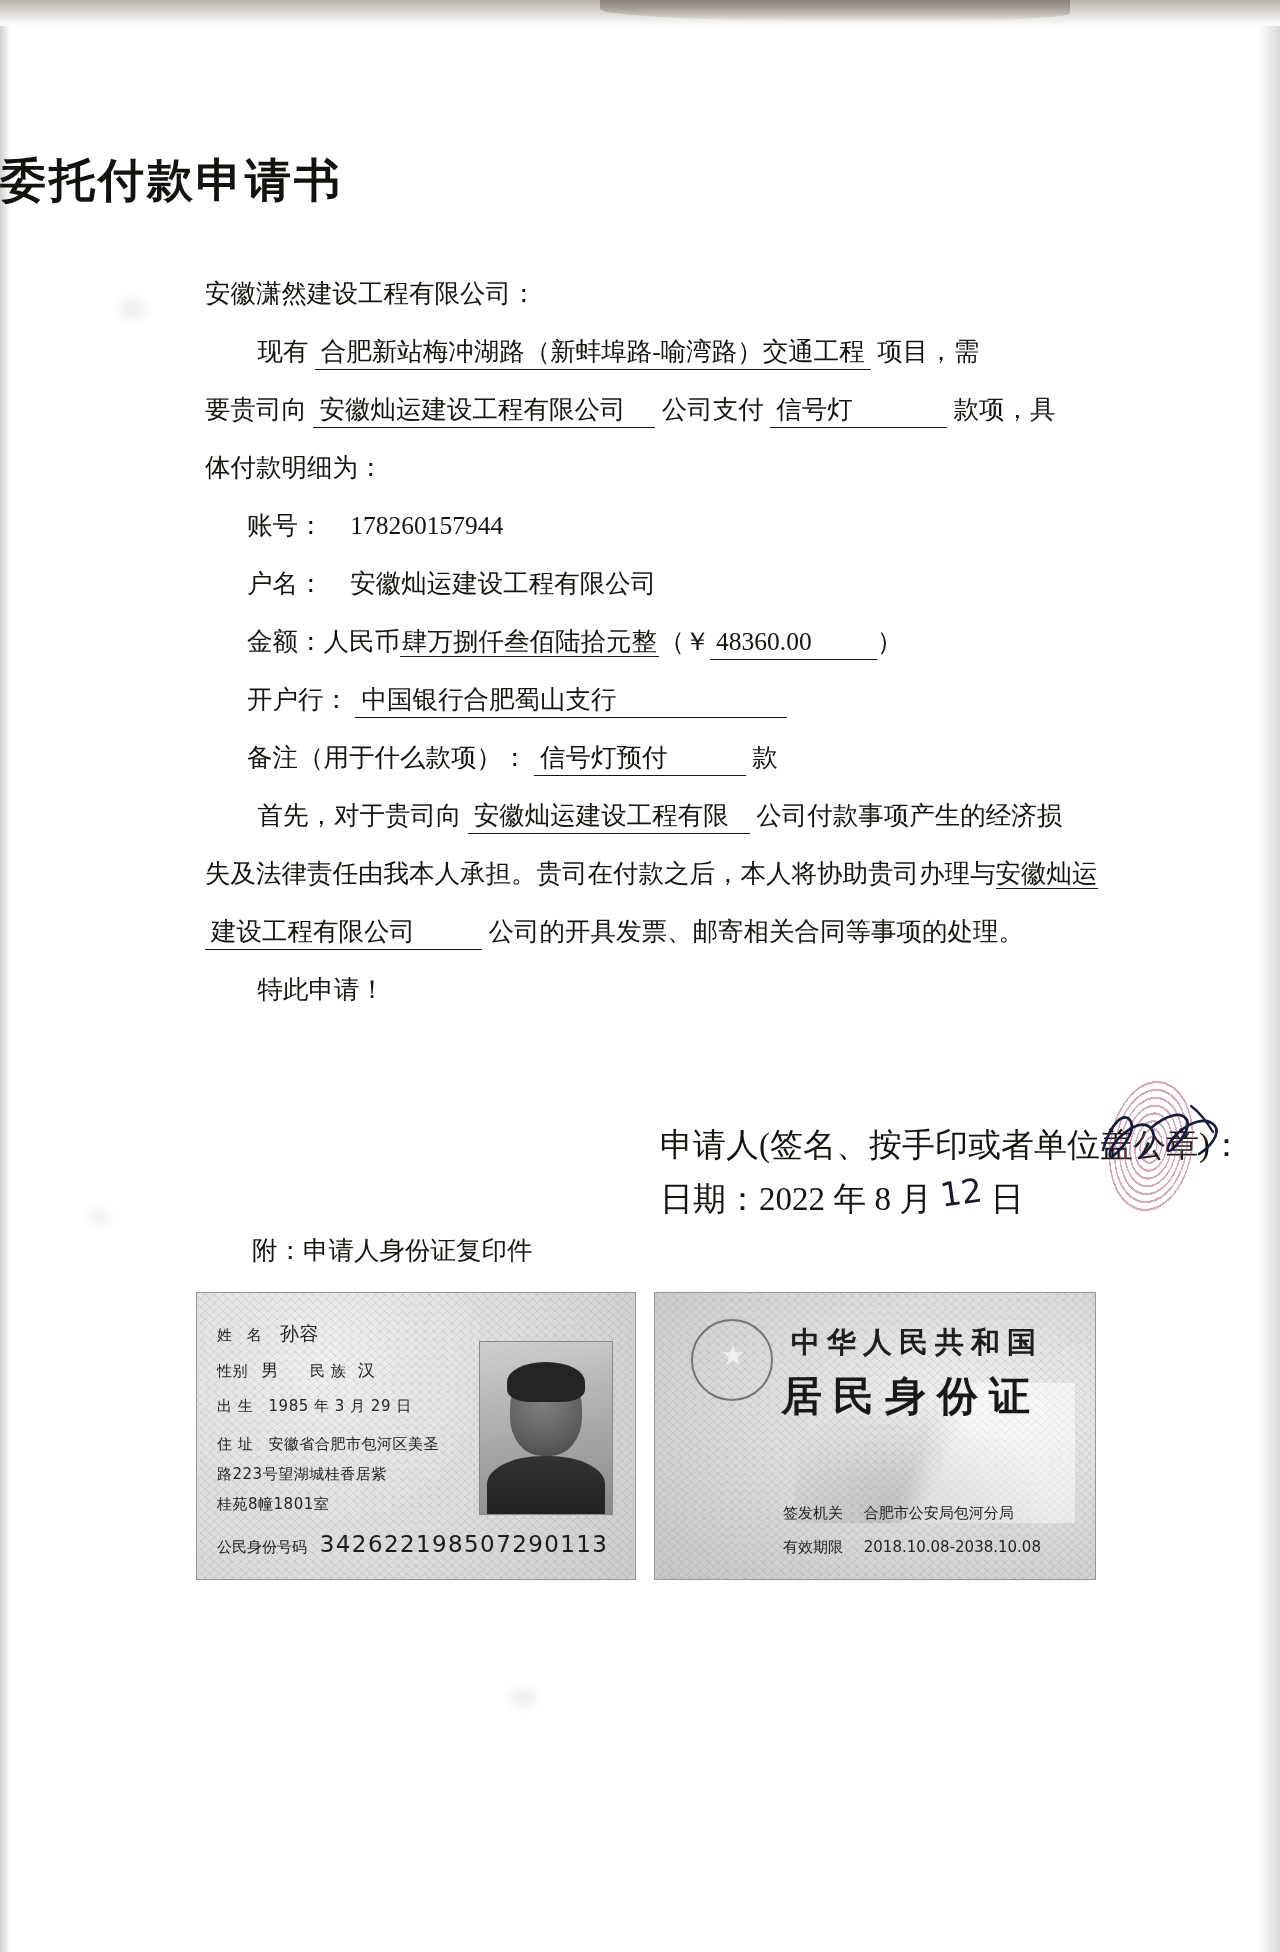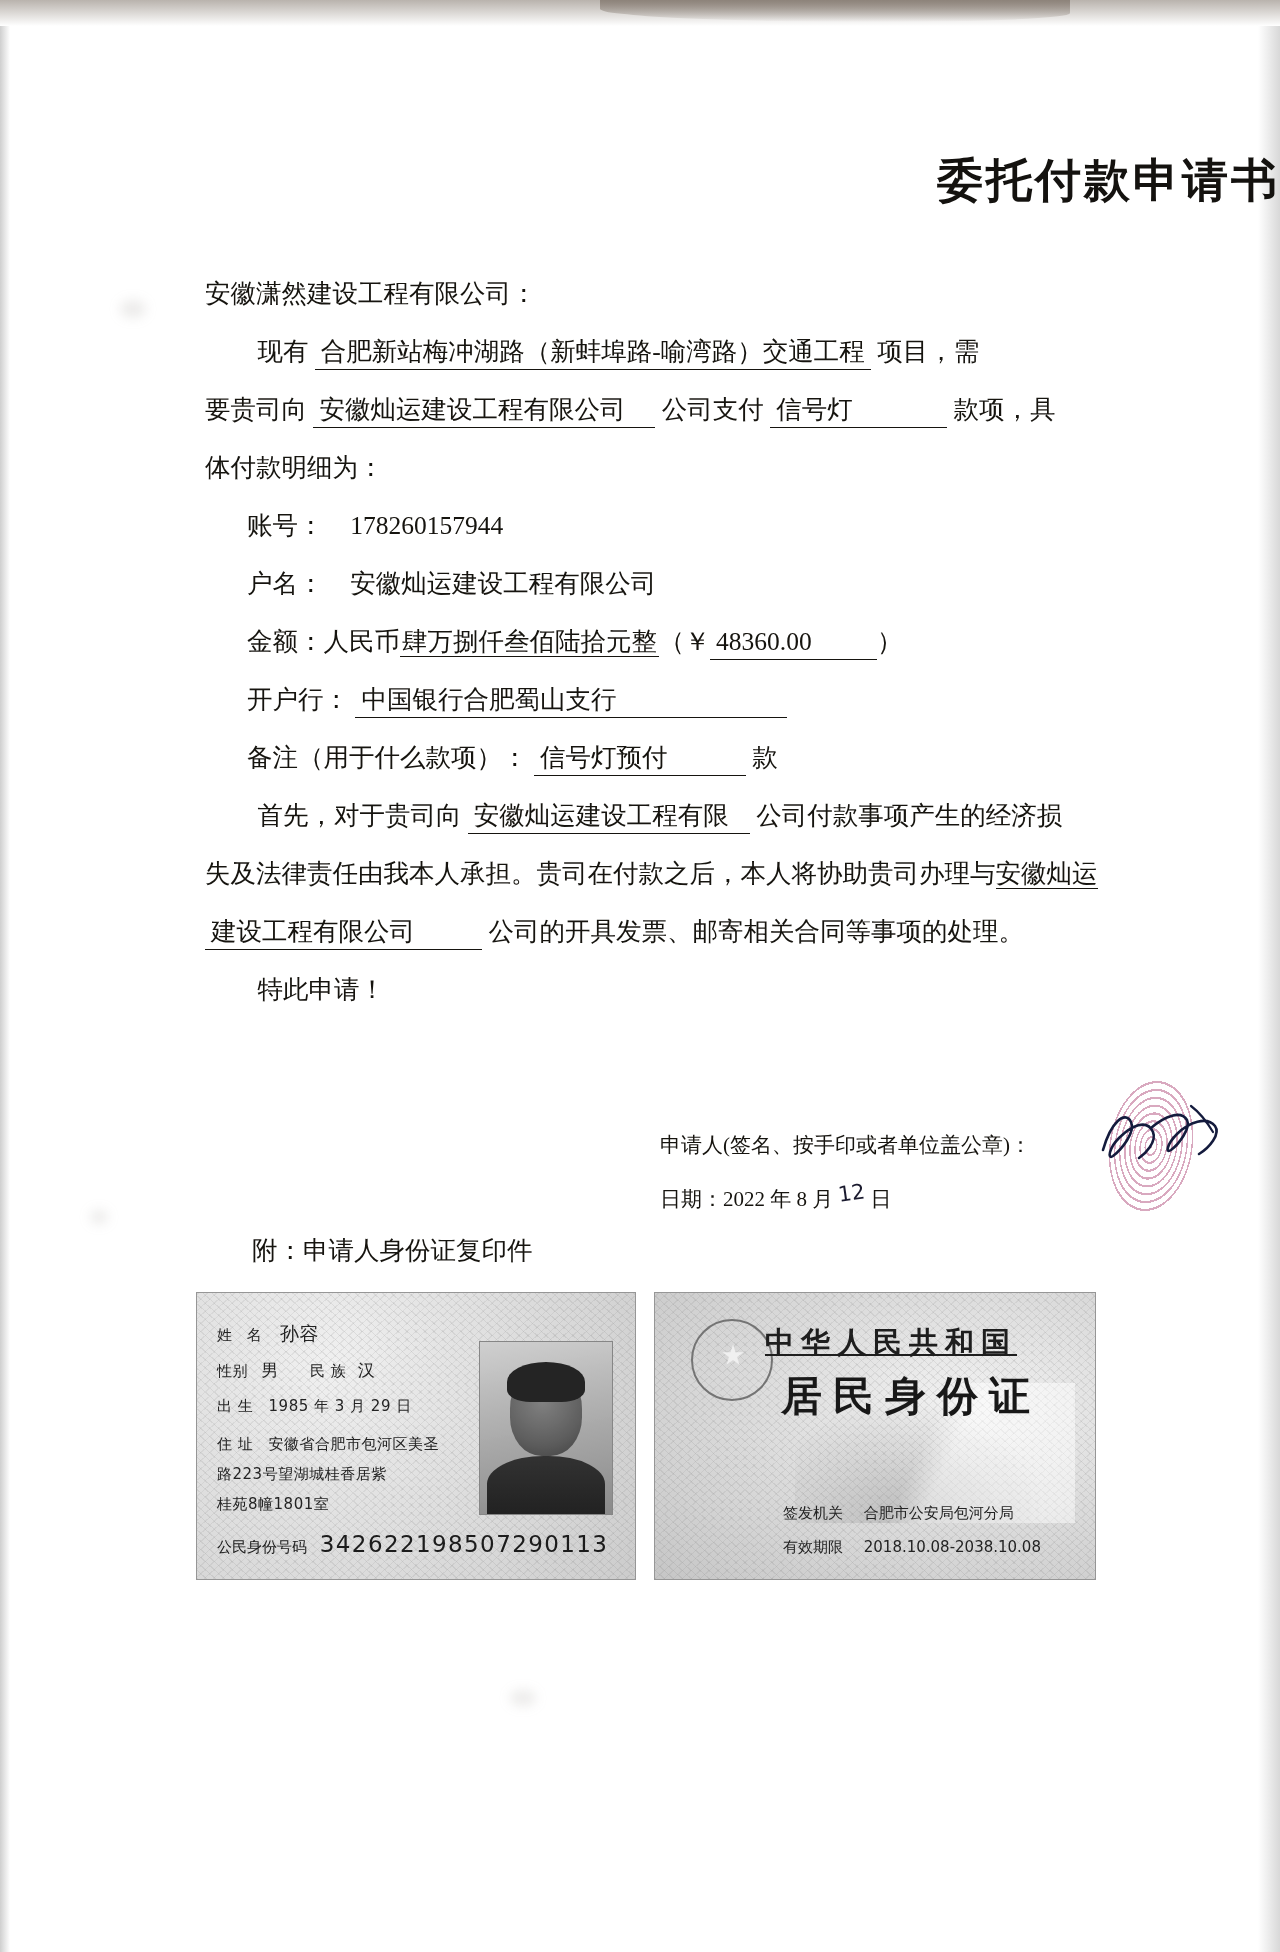--- a/index.html
+++ b/index.html
@@ -55,21 +55,21 @@
     position: absolute;
     left: 0; top: 0;
     width: 1280px; height: 1952px;
   }
 
   
   .doc-title {
     position: absolute;
     left: 0; top: 150px;
     width: 1280px;
-    text-align: right;
+    text-align: left;
     font-family: "DejaVu Serif", "Liberation Serif", serif;
     font-weight: bold;
     font-size: 46px;
     letter-spacing: 3px;
     color: #14120f;
   }
 
   
   .body-block {
     position: absolute;
@@ -107,21 +107,21 @@
   .amount-cn {
     border-bottom: 1.6px solid #16140f;
     padding: 0 2px;
   }
 
   
   .sign-block {
     position: absolute;
     left: 660px;
     top: 1118px;
-    font-size: 21px;
+    font-size: 33px;
     line-height: 54px;
     color: #16140f;
   }
   .attach-line {
     position: absolute;
     left: 252px;
     top: 1233px;
     font-size: 25.5px;
     color: #16140f;
   }
@@ -247,29 +247,28 @@
   
   .id-back {
     left: 458px;
     width: 442px;
     background:
       radial-gradient(ellipse at 70% 40%, #f1ece4 0%, #ddd6cb 50%, #cac2b6 100%);
     border: 1px solid #9c9488;
   }
   .id-back .cn-title {
     position: absolute;
-    left: 110px;
+    left: 136px;
     top: 30px;
     font-family: "DejaVu Serif", "Liberation Serif", serif;
     font-weight: bold;
     font-size: 29px;
     letter-spacing: 7px;
     color: #25221c;
     white-space: nowrap;
-    text-decoration: underline;
   }
   .id-back .cn-sub {
     position: absolute;
     left: 126px;
     top: 76px;
     font-family: "DejaVu Serif", "Liberation Serif", serif;
     font-weight: bold;
     font-size: 41px;
     letter-spacing: 11px;
     color: #201d18;

